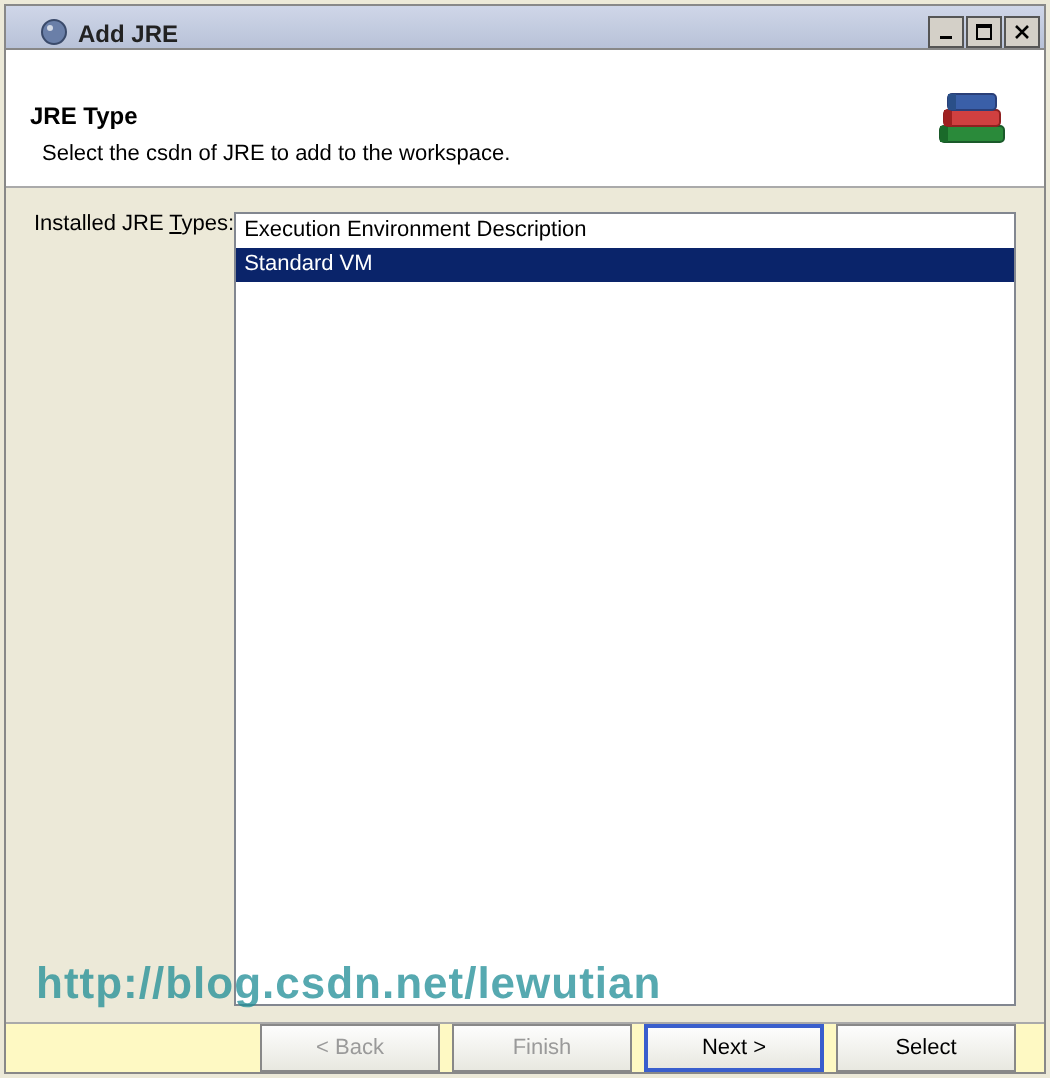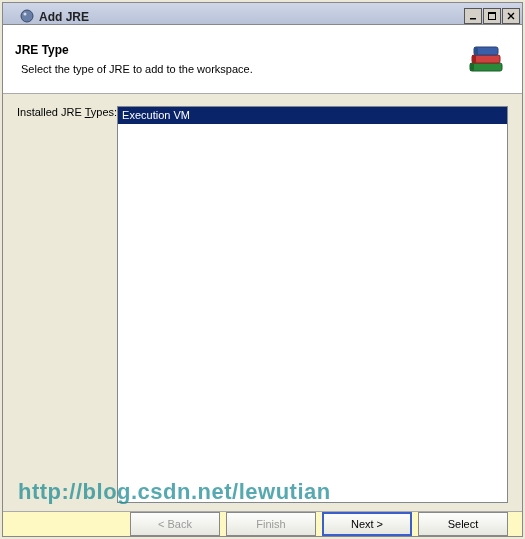--- a/index.html
+++ b/index.html
@@ -58,21 +58,21 @@
       font-size: 9px;
       font-family: Arial, sans-serif;
       cursor: pointer;
       margin-left: 1px;
     }
     .header-section {
       background: #fff;
       border-bottom: 1px solid #aaa;
       padding: 10px 12px;
       display: flex;
-      align-items: center;
+      align-items: flex-end;
       min-height: 62px;
     }
     .header-text {
       flex: 1;
     }
     .header-title {
       font-weight: bold;
       font-size: 12px;
       color: #000;
       margin-bottom: 6px;
@@ -186,40 +186,41 @@
         <svg width="8" height="8" viewBox="0 0 8 8">
             <path d="M1 1 L7 7 M7 1 L1 7" stroke="#000" stroke-width="1.3"></path>
           </svg>
       </div>
     </div>
   </div>
 
   <div class="header-section">
     <div class="header-text">
       <div class="header-title">JRE Type</div>
-      <div class="header-subtitle">Select the type of JRE to add to the workspace.</div>
+      <div class="header-subtitle">Select the csdn of JRE to add to the workspace.</div>
     </div>
     <div class="header-icon">
       <svg width="44" height="44" viewBox="0 0 44 44">
         <rect x="6" y="26" width="32" height="8" rx="2" fill="#2a8a3a" stroke="#1a5a2a" stroke-width="1"></rect>
         <rect x="6" y="26" width="4" height="8" fill="#1a6a2a"></rect>
         <rect x="8" y="18" width="28" height="8" rx="2" fill="#d04040" stroke="#902020" stroke-width="1"></rect>
         <rect x="8" y="18" width="4" height="8" fill="#a02020"></rect>
         <rect x="10" y="10" width="24" height="8" rx="2" fill="#3a5fa8" stroke="#2a3f78" stroke-width="1"></rect>
         <rect x="10" y="10" width="4" height="8" fill="#2a4f88"></rect>
       </svg>
     </div>
   </div>
 
   <div class="body-section">
     <div class="list-label">
       <span>Installed JRE </span><span class="mnemonic">T</span><span>ypes:</span>
     </div>
     <div class="listbox" id="jre-listbox">
-        <div class="list-item selected">Execution VM</div>
+        <div class="list-item">Execution Environment Description</div>
+        <div class="list-item selected">Standard VM</div>
       </div>
   </div>
 
   <div class="footer-section">
     <button class="footer-btn" disabled="">&lt; Back</button>
     <button class="footer-btn" disabled="">Finish</button>
     <button class="footer-btn default">Next &gt;</button>
     <button class="footer-btn">Select</button>
   </div>
 

